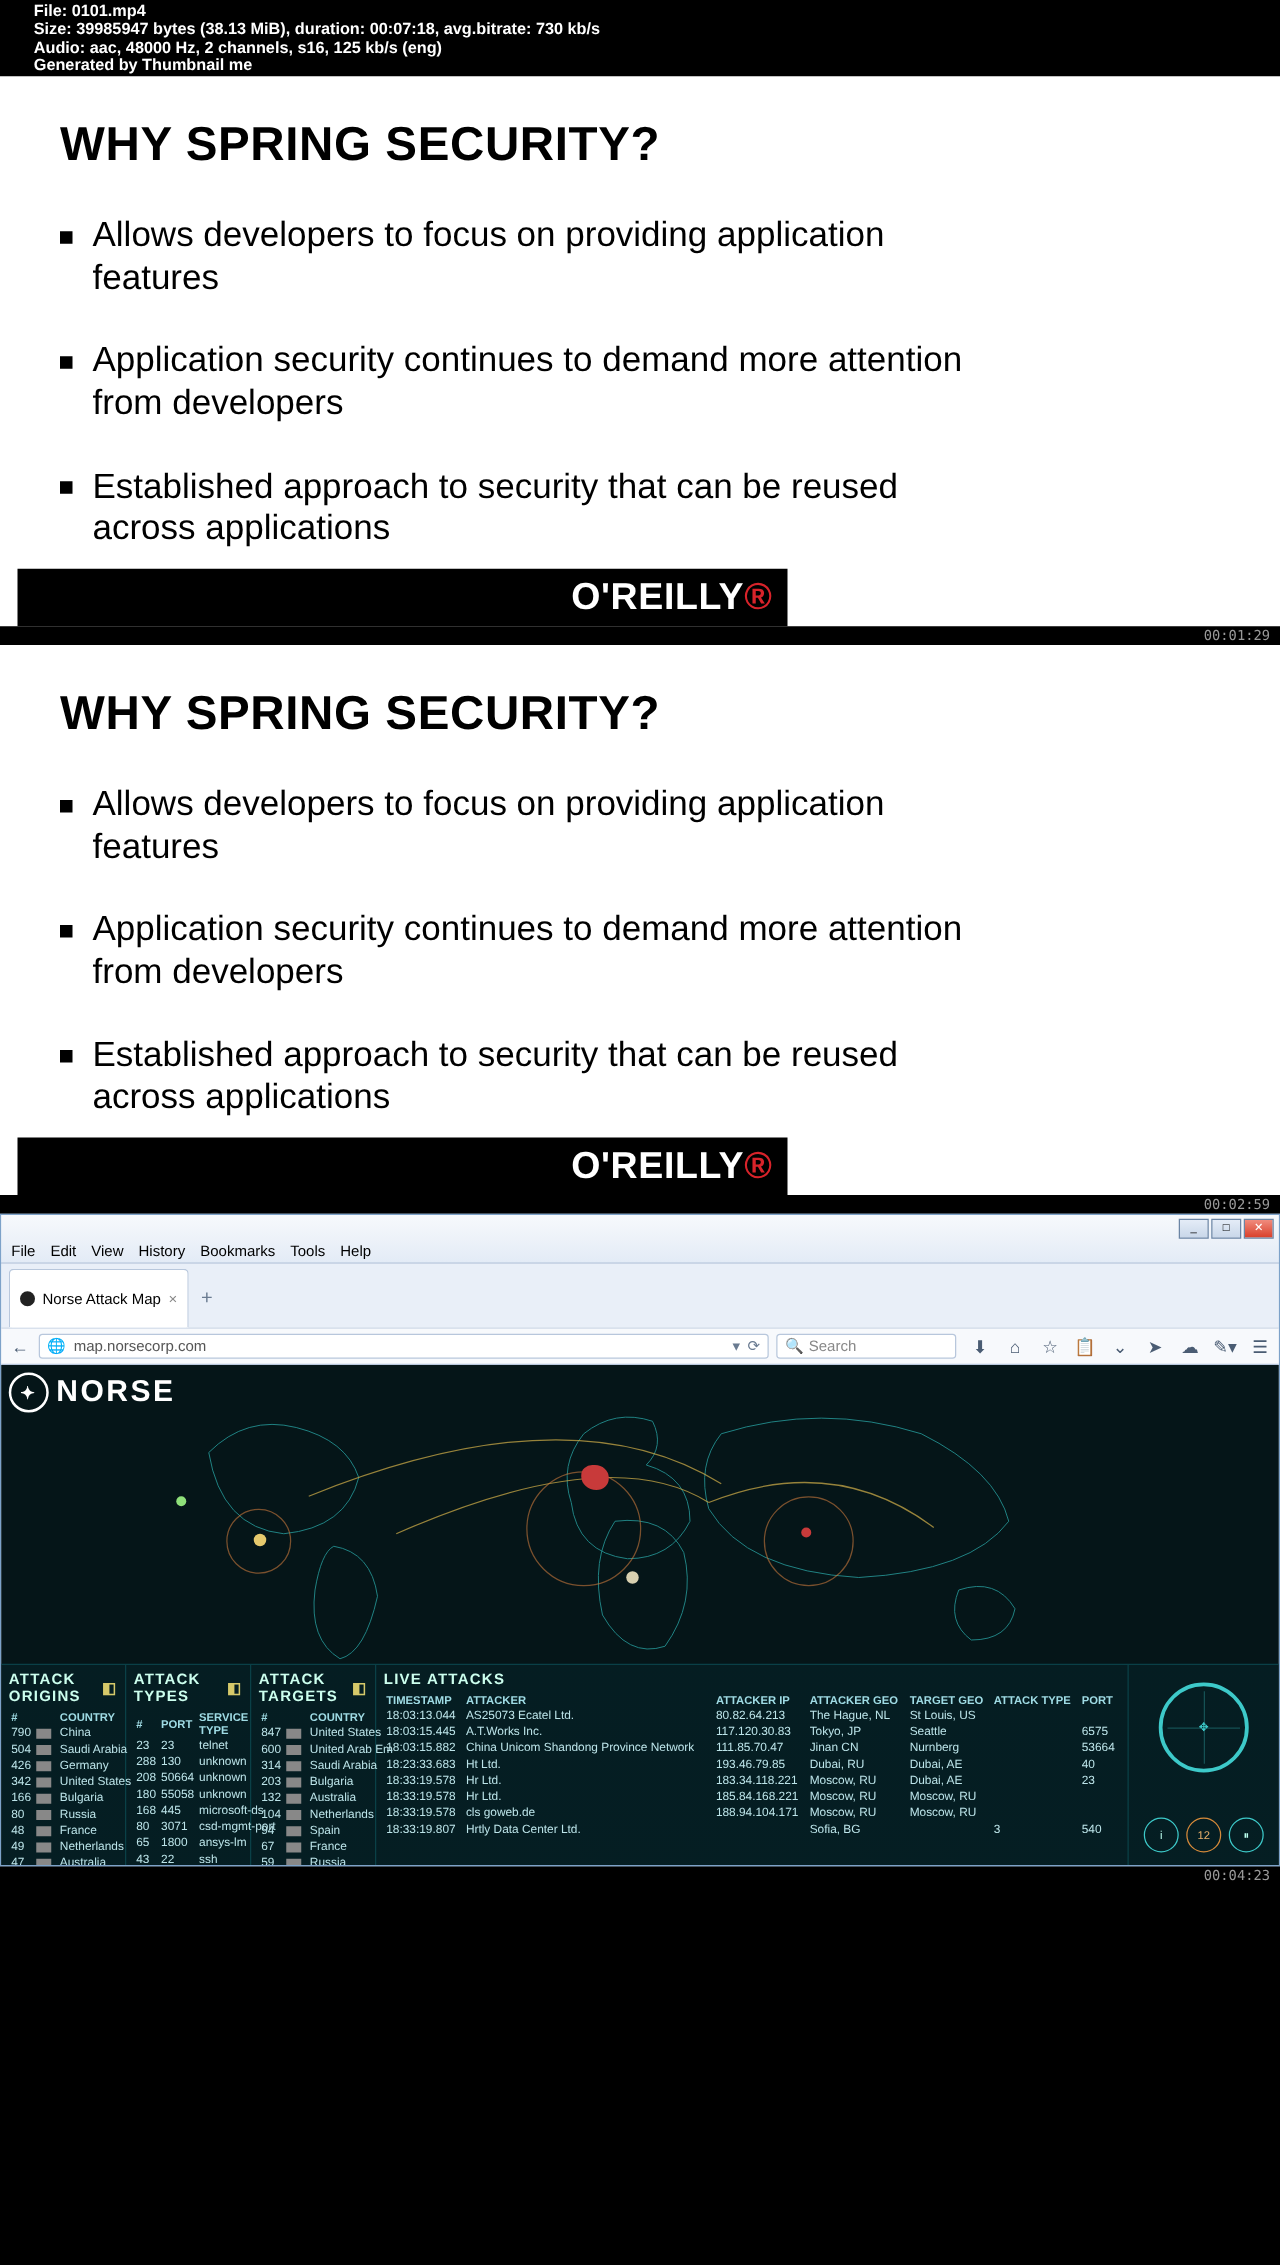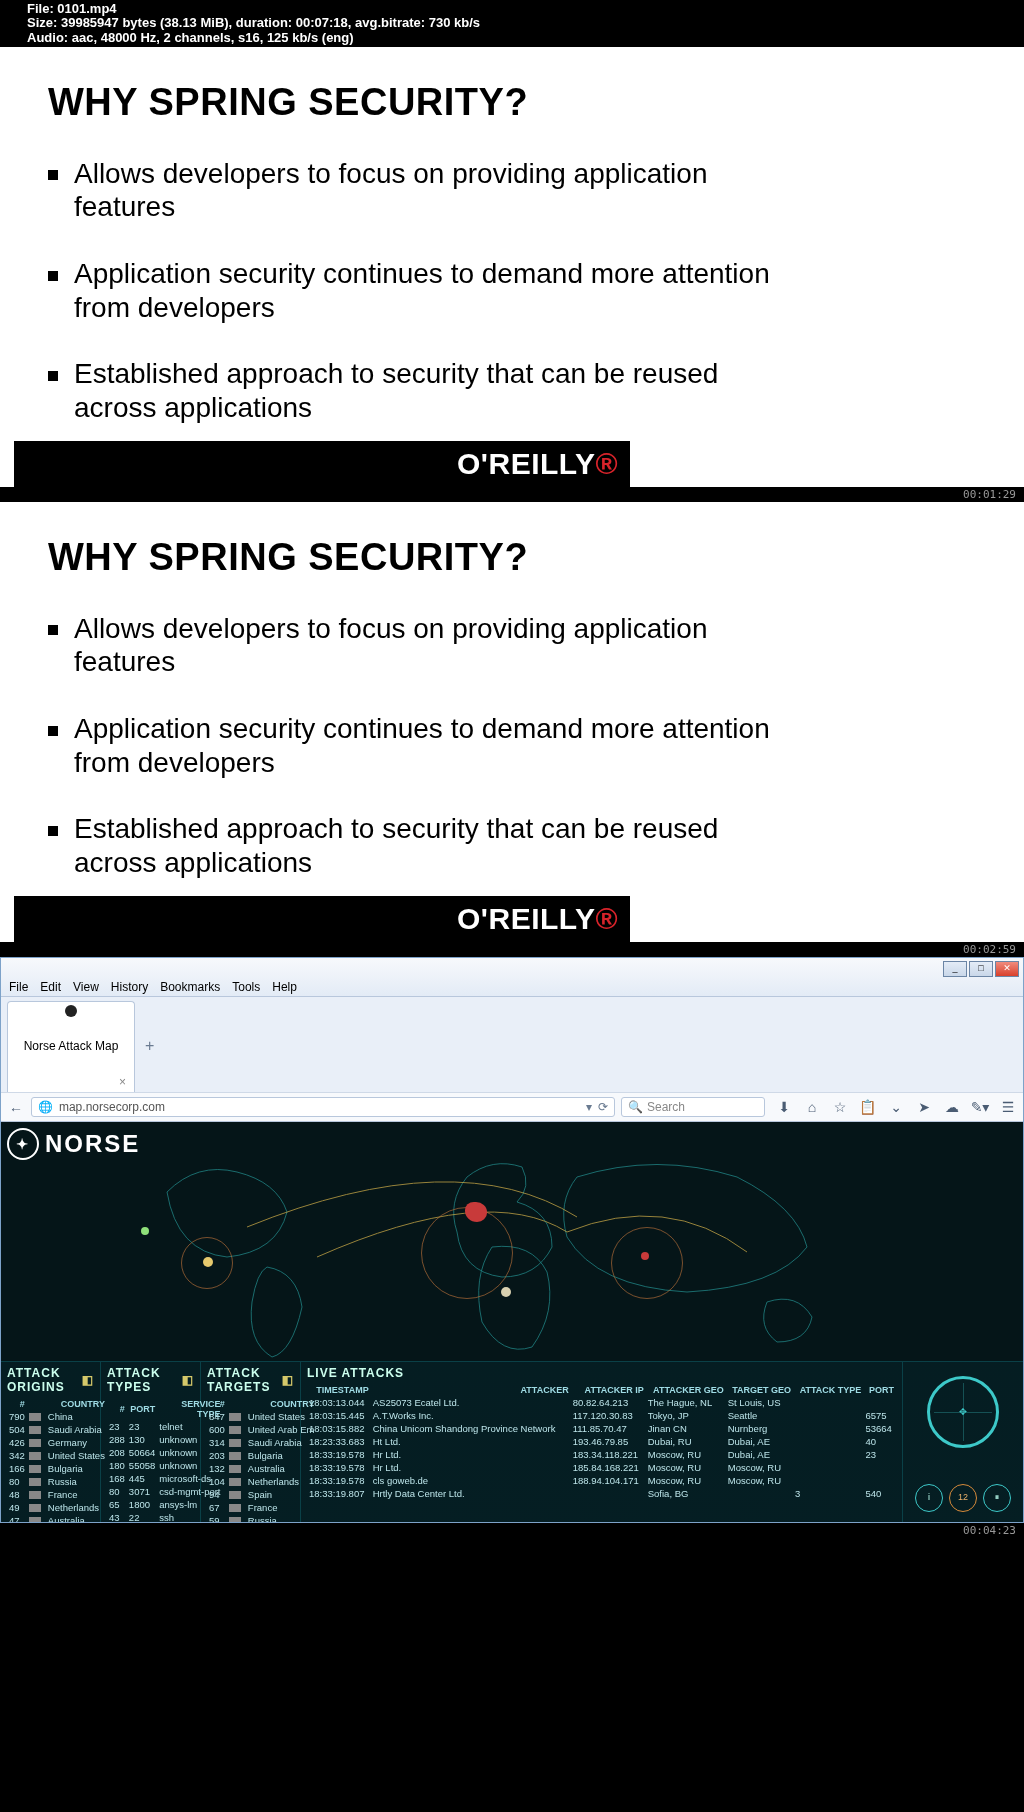--- a/index.html
+++ b/index.html
@@ -24,21 +24,21 @@
 .brand span.red{color:#d8232a;}
 .timecode{background:#000;color:#999;font:11px monospace;text-align:right;padding:0 8px;height:15px;line-height:15px;}
 
 .browser{background:#d4dfee;border:1px solid #7da2c9;position:relative;}
 .menubar{display:flex;gap:12px;padding:2px 8px;font-size:12px;background:linear-gradient(#f7f9fc,#e3ebf6);border-bottom:1px solid #b8c7dc;}
 .menubar span{cursor:default;margin-top:20px;}
 .winbtns{position:absolute;right:4px;top:3px;display:flex;gap:2px;}
 .winbtn{width:22px;height:14px;border:1px solid #6b85a5;background:linear-gradient(#e4ecf7,#c9d7e9);font-size:9px;line-height:12px;text-align:center;}
 .winbtn.close{background:linear-gradient(#f08b7d,#d9402b);color:#fff;}
 .tabstrip{display:flex;align-items:center;gap:6px;padding:4px 6px 0;background:#e9eff8;}
-.tab{background:#fff;border:1px solid #b8c7dc;border-bottom:none;border-radius:4px 4px 0 0;padding:3px 8px;display:flex;align-items:center;gap:22px;font-size:12px;min-width:110px;flex-direction:column;}
+.tab{background:#fff;border:1px solid #b8c7dc;border-bottom:none;border-radius:4px 4px 0 0;padding:16px 8px;display:flex;align-items:center;gap:6px;font-size:12px;min-width:110px;}
 .tab .favicon{width:12px;height:12px;border-radius:50%;background:#222;}
 .tab .x{margin-left:auto;color:#888;font-size:12px;}
 .newtab{color:#6a7b91;font-size:16px;padding:0 4px;}
 .toolbar{display:flex;align-items:center;gap:6px;padding:4px 6px;background:#f7f9fc;border-top:1px solid #cfd9e7;border-bottom:1px solid #b8c7dc;}
 .tbtn{width:18px;height:18px;display:flex;align-items:center;justify-content:center;color:#4a5c73;font-size:14px;}
 .addr{flex:1;display:flex;align-items:center;gap:6px;background:#fff;border:1px solid #b8c7dc;border-radius:3px;padding:2px 6px;font-size:12px;color:#555;}
 .addr .globe{color:#6a7b91;}
 .rl{color:#6a7b91;}
 .search{width:130px;display:flex;align-items:center;gap:4px;background:#fff;border:1px solid #b8c7dc;border-radius:3px;padding:2px 6px;font-size:12px;color:#888;}
 .ticons{display:flex;gap:10px;margin-left:4px;}
@@ -48,21 +48,21 @@
 .logo-badge{width:28px;height:28px;border:2px solid #fff;border-radius:50%;display:flex;align-items:center;justify-content:center;font-size:14px;}
 .map{position:absolute;inset:0;}
 .map svg{width:100%;height:240px;display:block;}
 .attack-node{position:absolute;border-radius:50%;}
 .pulse{position:absolute;border:1px solid rgba(200,120,60,.6);border-radius:50%;}
 .panels{position:absolute;left:0;right:0;bottom:0;height:160px;background:linear-gradient(rgba(5,30,35,.9),rgba(5,30,35,.98));display:flex;font-size:9.5px;border-top:1px solid #0a4047;}
 .panel{border-right:1px solid #0a4047;padding:4px 6px 2px;box-sizing:border-box;}
 .panel h4{margin:0 0 4px;font-size:12px;font-weight:700;letter-spacing:1px;color:#cfe;display:flex;align-items:center;gap:7px;}
 .panel h4 .chart{margin-left:auto;width:14px;height:14px;color:#d6c96a;}
 .panel table{width:100%;border-collapse:collapse;}
-.panel th{text-align:right;color:#9fdbe4;font-size:9px;padding:1px 2px;font-weight:700;}
+.panel th{text-align:left;color:#9fdbe4;font-size:9px;padding:1px 2px;font-weight:700;}
 .panel td{color:#bce4e9;padding:1px 2px;white-space:nowrap;overflow:hidden;text-overflow:ellipsis;}
 .flag{display:inline-block;width:12px;height:8px;margin-right:3px;vertical-align:middle;background:#888;}
 .p-origins{width:100px;}
 .p-types{width:100px;}
 .p-targets{width:100px;}
 .p-live{flex:1;}
 .p-ctrl{width:120px;border-right:none;position:relative;}
 .compass{position:absolute;top:14px;left:50%;transform:translateX(-50%);width:66px;height:66px;border-radius:50%;border:3px solid var(--cyan);display:flex;align-items:center;justify-content:center;color:var(--cyan);}
 .compass::before,.compass::after{content:"";position:absolute;background:rgba(61,201,201,.3);}
 .compass::before{left:4px;right:4px;top:50%;height:1px;}
@@ -71,20 +71,21 @@
 .mbtn{width:26px;height:26px;border:1px solid var(--cyan);border-radius:50%;display:flex;align-items:center;justify-content:center;color:#bfe;font-size:9px;text-align:center;line-height:1;}
 .mbtn.accent{border-color:#d68a3a;color:#e8b06a;}
 </style>
 </head>
 <body>
 
 <div class="header-meta">
   <div>File: 0101.mp4</div>
   <div>Size: 39985947 bytes (38.13 MiB), duration: 00:07:18, avg.bitrate: 730 kb/s</div>
   <div>Audio: aac, 48000 Hz, 2 channels, s16, 125 kb/s (eng)</div>
+  <div>Generated by Thumbnail me</div>
 </div>
 
 <div class="thumb-wrap">
 
   <div class="slide">
     <div class="slide-inner">
       <h2>WHY SPRING SECURITY?</h2>
       <ul>
         <li>Allows developers to focus on providing application features</li>
         <li>Application security continues to demand more attention from developers</li>

